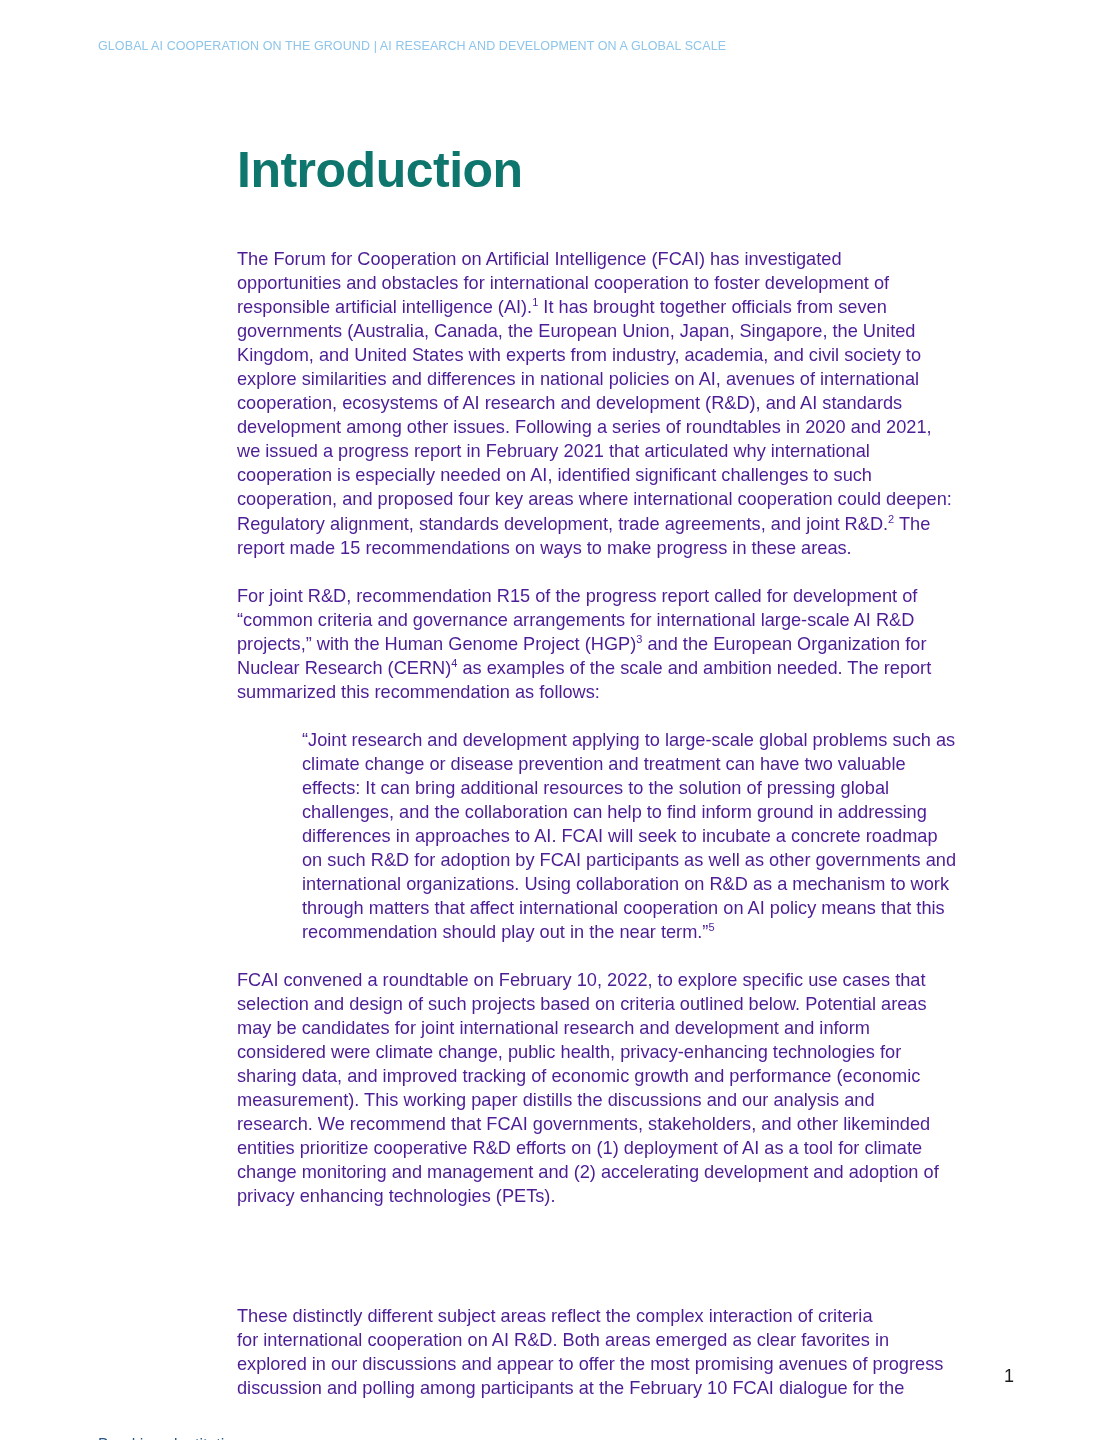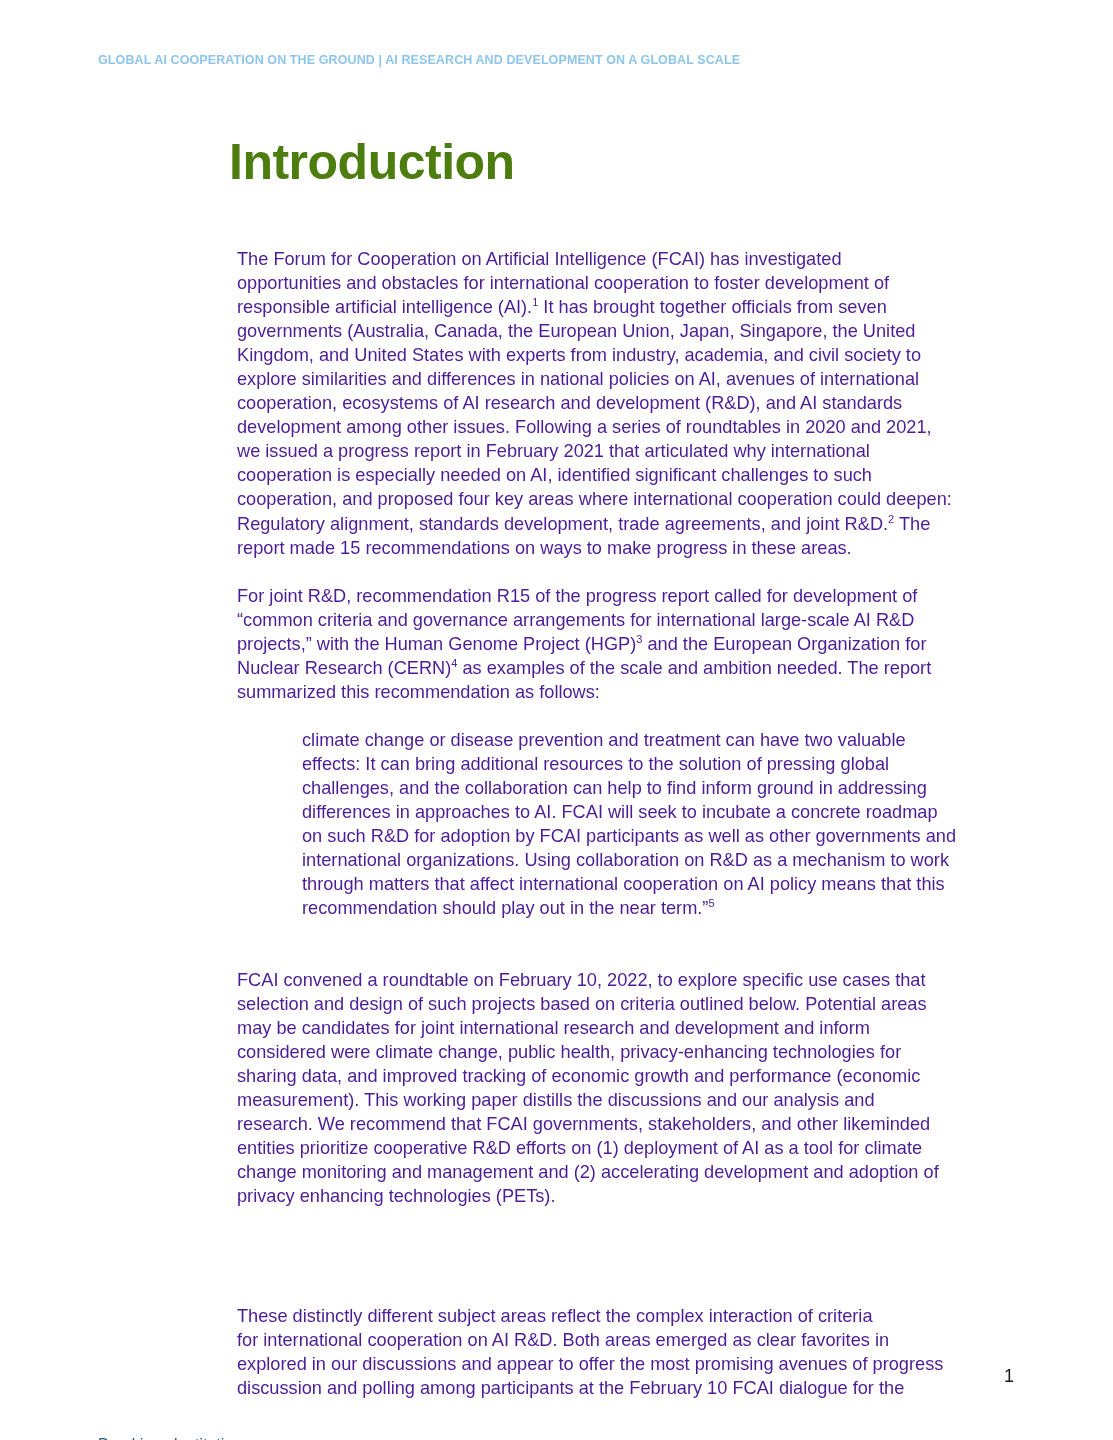--- a/index.html
+++ b/index.html
@@ -11,35 +11,35 @@
       width: 1113px;
       height: 1440px;
       position: relative;
       overflow: hidden;
       font-family: "Liberation Sans", sans-serif;
       color: #1a1a1a;
     }
     .running-header {
       position: absolute;
       left: 98px;
-      top: 53px;
+      top: 39px;
       font-size: 12.5px;
-      font-weight: bold;
+      font-weight: normal;
       color: #8ec5ea;
       letter-spacing: 0.1px;
       white-space: nowrap;
     }
     .page-title {
       position: absolute;
       left: 229px;
       top: 130px;
-      margin: 0;
+      margin: 8px;
       font-size: 50px;
       font-weight: bold;
-      color: #4d7c0f;
+      color: #0f766e;
       letter-spacing: -0.5px;
       line-height: 64px;
     }
     .body-text {
       position: absolute;
       left: 229px;
       width: 800px;
       font-size: 18.2px;
       line-height: 24.05px;
       color: #4c1d95;
@@ -103,20 +103,21 @@
       <span class="line"><span>report made 15 recommendations on ways to make progress in these areas.</span></span>
     </div>
   <div class="body-text" id="p2">
       <span class="line"><span>For joint R&amp;D, recommendation R15 of the progress report called for development of</span></span>
       <span class="line"><span>“common criteria and governance arrangements for international large-scale AI R&amp;D</span></span>
       <span class="line"><span>projects,” with the Human Genome Project (HGP)</span><sup>3</sup><span> and the European Organization for</span></span>
       <span class="line"><span>Nuclear Research (CERN)</span><sup>4</sup><span> as examples of the scale and ambition needed. The report</span></span>
       <span class="line"><span>summarized this recommendation as follows:</span></span>
     </div>
   <div class="body-text blockquote" id="q1">
+      <span class="line"><span>“Joint research and development applying to large-scale global problems such as</span></span>
       <span class="line"><span>climate change or disease prevention and treatment can have two valuable</span></span>
       <span class="line"><span>effects: It can bring additional resources to the solution of pressing global</span></span>
       <span class="line"><span>challenges, and the collaboration can help to find inform ground in addressing</span></span>
       <span class="line"><span>differences in approaches to AI. FCAI will seek to incubate a concrete roadmap</span></span>
       <span class="line"><span>on such R&amp;D for adoption by FCAI participants as well as other governments and</span></span>
       <span class="line"><span>international organizations. Using collaboration on R&amp;D as a mechanism to work</span></span>
       <span class="line"><span>through matters that affect international cooperation on AI policy means that this</span></span>
       <span class="line"><span>recommendation should play out in the near term.”</span><sup>5</sup><span></span></span>
     </div>
   <div class="body-text" id="p3">

